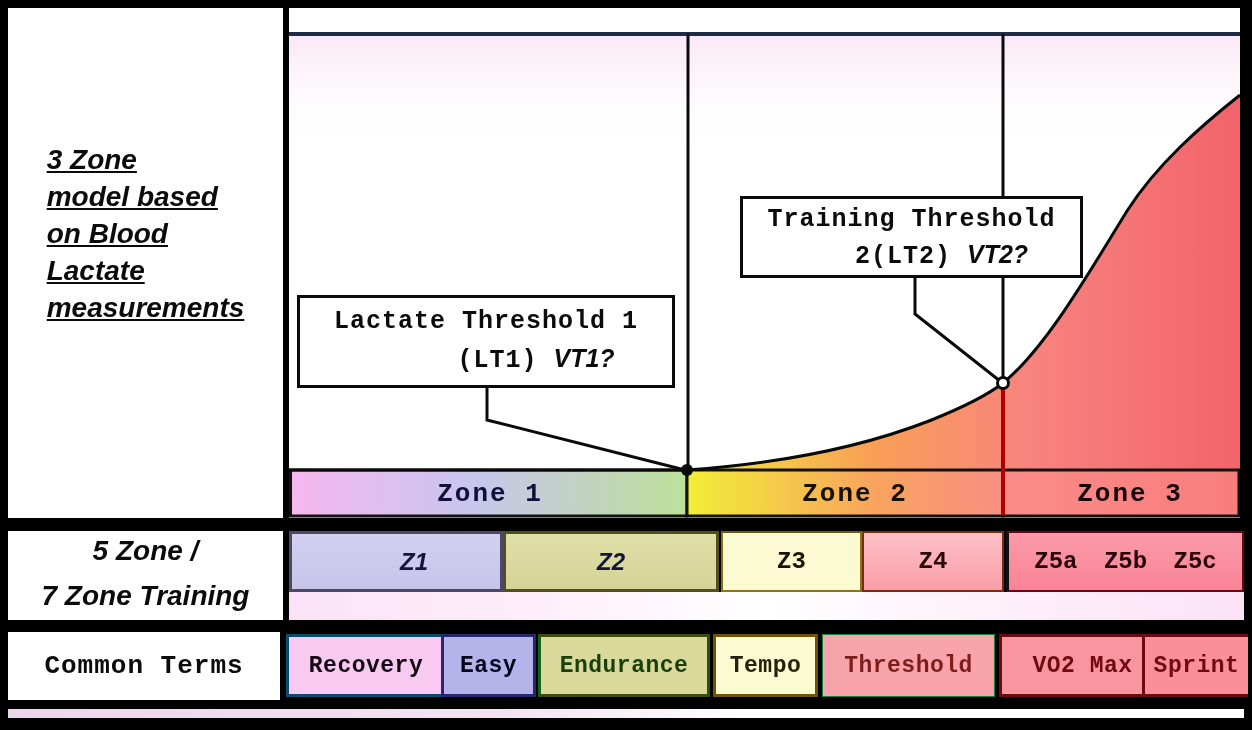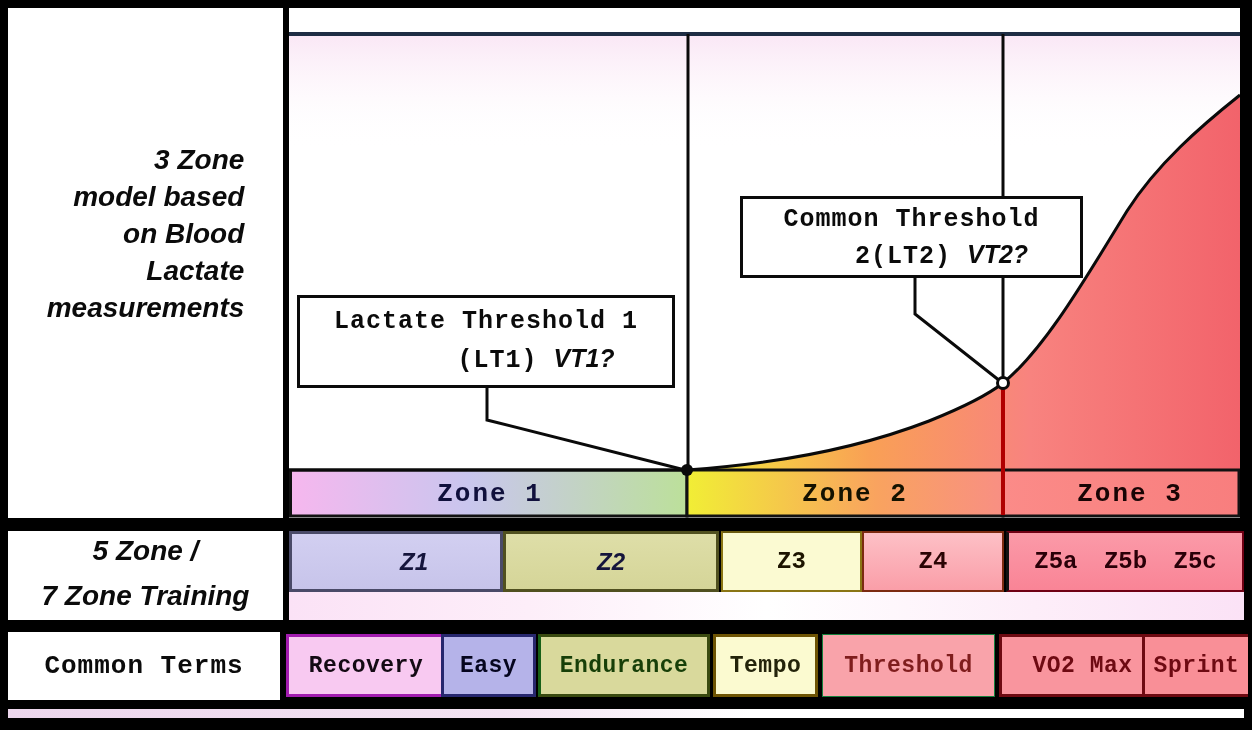--- a/index.html
+++ b/index.html
@@ -1,21 +1,21 @@
 <!DOCTYPE html>
 <html><head>
 <meta charset="utf-8">
 <style>
   html,body{margin:0;padding:0;background:#000;}
   #canvas{position:relative;width:1252px;height:730px;background:#000;overflow:hidden;
           font-family:"Liberation Sans",sans-serif;}
   .panel{position:absolute;background:#fff;}
   
   #left-panel{left:8px;top:8px;width:275px;height:510px;display:flex;align-items:center;justify-content:center;}
-  #left-title{font-size:28px;font-weight:bold;font-style:italic;color:#0b0b0b;text-align:right;line-height:37px;margin-top:-60px;}
+  #left-title{font-size:28px;font-weight:bold;font-style:italic;color:#0b0b0b;text-align:left;line-height:37px;margin-top:-60px;text-decoration:underline;}
   
   #chart{left:289px;top:8px;width:951px;height:510px;background:#fff;}
   #chart svg{position:absolute;left:0;top:0;}
   .callout{position:absolute;background:#fff;border:3px solid #0b0b0b;color:#0b0b0b;
            font-family:"Liberation Mono","DejaVu Sans Mono",monospace;font-weight:bold;font-size:25px;line-height:36px;z-index:5;}
   .callout .l1{text-align:center;padding-top:6px;letter-spacing:1px;}
   .callout .l2{text-align:center;letter-spacing:1px;}
   .vt{font-family:"Liberation Sans",sans-serif;font-style:italic;font-weight:bold;letter-spacing:0;}
   #callout-lt1{left:8px;top:287px;width:372px;height:87px;}
   #callout-lt1 .l2{padding-left:100px;}
@@ -36,21 +36,21 @@
   #z5{left:1006px;width:238px;background:linear-gradient(180deg,#fb9aa8,#f98496);border:2px solid #700014;border-left:3px solid #111;justify-content:center;}
   #z4 .zlabel-mono{color:#2a0404;}
   #z5 .zlabel-mono{color:#2a0008;word-spacing:12px;}
   #row2-strip{position:absolute;left:289px;top:592px;width:955px;height:28px;
      background:linear-gradient(90deg,#fbe2f6 0%,#fdeef9 25%,#ffffff 50%,#fdeef9 78%,#fbe2f6 100%);}
   
   #row3-label{left:8px;top:632px;width:272px;height:68px;display:flex;align-items:center;justify-content:center;}
   #row3-label .txt{font-family:"Liberation Mono","DejaVu Sans Mono",monospace;font-size:26px;font-weight:bold;color:#0b0b0b;letter-spacing:1px;white-space:nowrap;}
   .term{position:absolute;top:634px;height:63px;box-sizing:border-box;display:flex;align-items:center;justify-content:center;
         font-family:"Liberation Mono","DejaVu Sans Mono",monospace;font-weight:bold;font-size:23px;letter-spacing:0.5px;white-space:nowrap;}
-  #term-recovery{left:286px;width:160px;background:#f8c9f1;border:3px solid #a21caf;color:#140a14;}
+  #term-recovery{left:286px;width:160px;background:#f8c9f1;border:3px solid #0c4a6e;color:#140a14;}
   #term-easy{left:441px;width:95px;background:#b5b3e9;border:3px solid #27276e;color:#05051e;}
   #term-endurance{left:538px;width:172px;background:#d9d99c;border:3px solid #3a4a10;border-left-color:#176017;color:#173f08;}
   #term-tempo{left:713px;width:105px;background:#fbfad0;border:3px solid #6e5404;color:#23230a;}
   #term-threshold{left:822px;width:173px;background:#f9a3aa;border:1px solid #15803d;color:#7f1d1d;}
   #term-vo2max{left:999px;width:167px;background:#f9959e;border:3px solid #6e0a12;color:#6e0a12;}
   #term-sprint{left:1142px;width:106px;background:#f98f97;border:3px solid #6e0a12;border-right:none;color:#6e0a12;}
   
   #bottom-strip{position:absolute;left:8px;top:709px;width:1236px;height:9px;
      background:linear-gradient(90deg,#ecd6ec 0%,#f3e3f2 40%,#ffffff 60%,#ffffff 100%);}
 </style>
@@ -124,21 +124,21 @@
       <text x="566" y="493" text-anchor="middle" class="svg-zone-label" fill="#141200">Zone 2</text>
       <text x="841" y="493" text-anchor="middle" class="svg-zone-label" fill="#180404">Zone 3</text>
     </svg>
 
     <div id="callout-lt1" class="callout">
       <div class="l1">Lactate Threshold 1</div>
       <div class="l2"><span>(LT1)</span> <span class="vt">VT1?</span></div>
     </div>
 
     <div id="callout-lt2" class="callout">
-      <div class="l1">Common Threshold</div>
+      <div class="l1">Training Threshold</div>
       <div class="l2"><span>2(LT2)</span> <span class="vt">VT2?</span></div>
     </div>
   </div>
 
   <div id="row2-label" class="panel">
     <div class="row2-label-line">5 Zone /</div>
     <div class="row2-label-line">7 Zone Training</div>
   </div>
   <div id="z1" class="zblock">
       <span class="zlabel-it">Z1</span>

